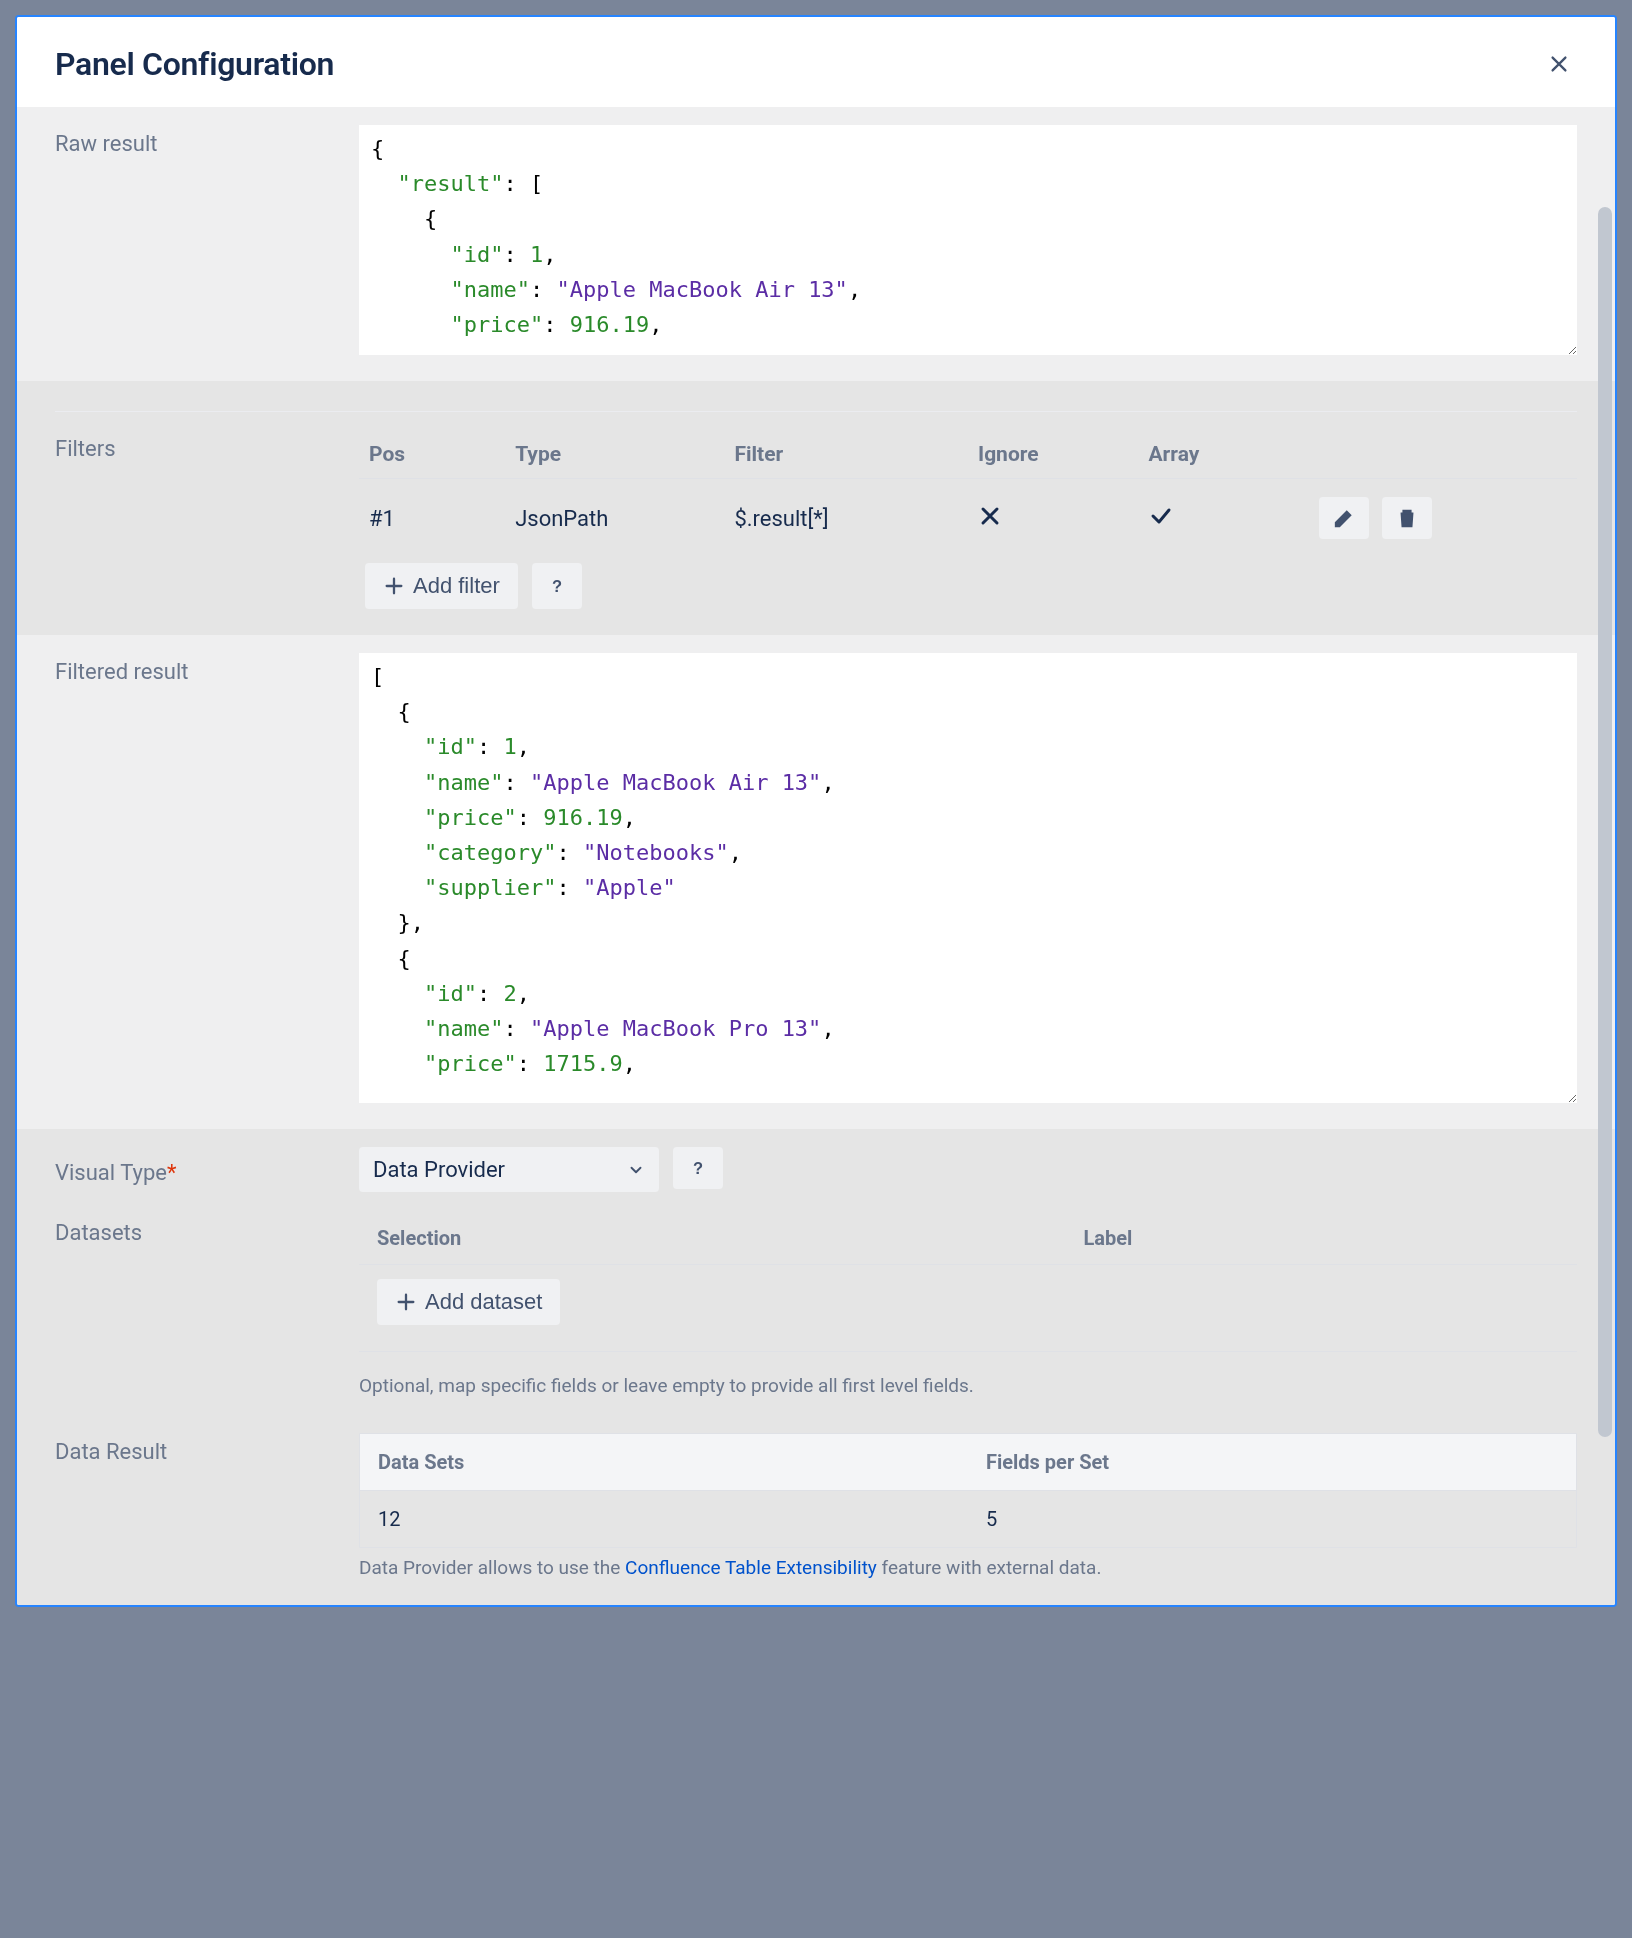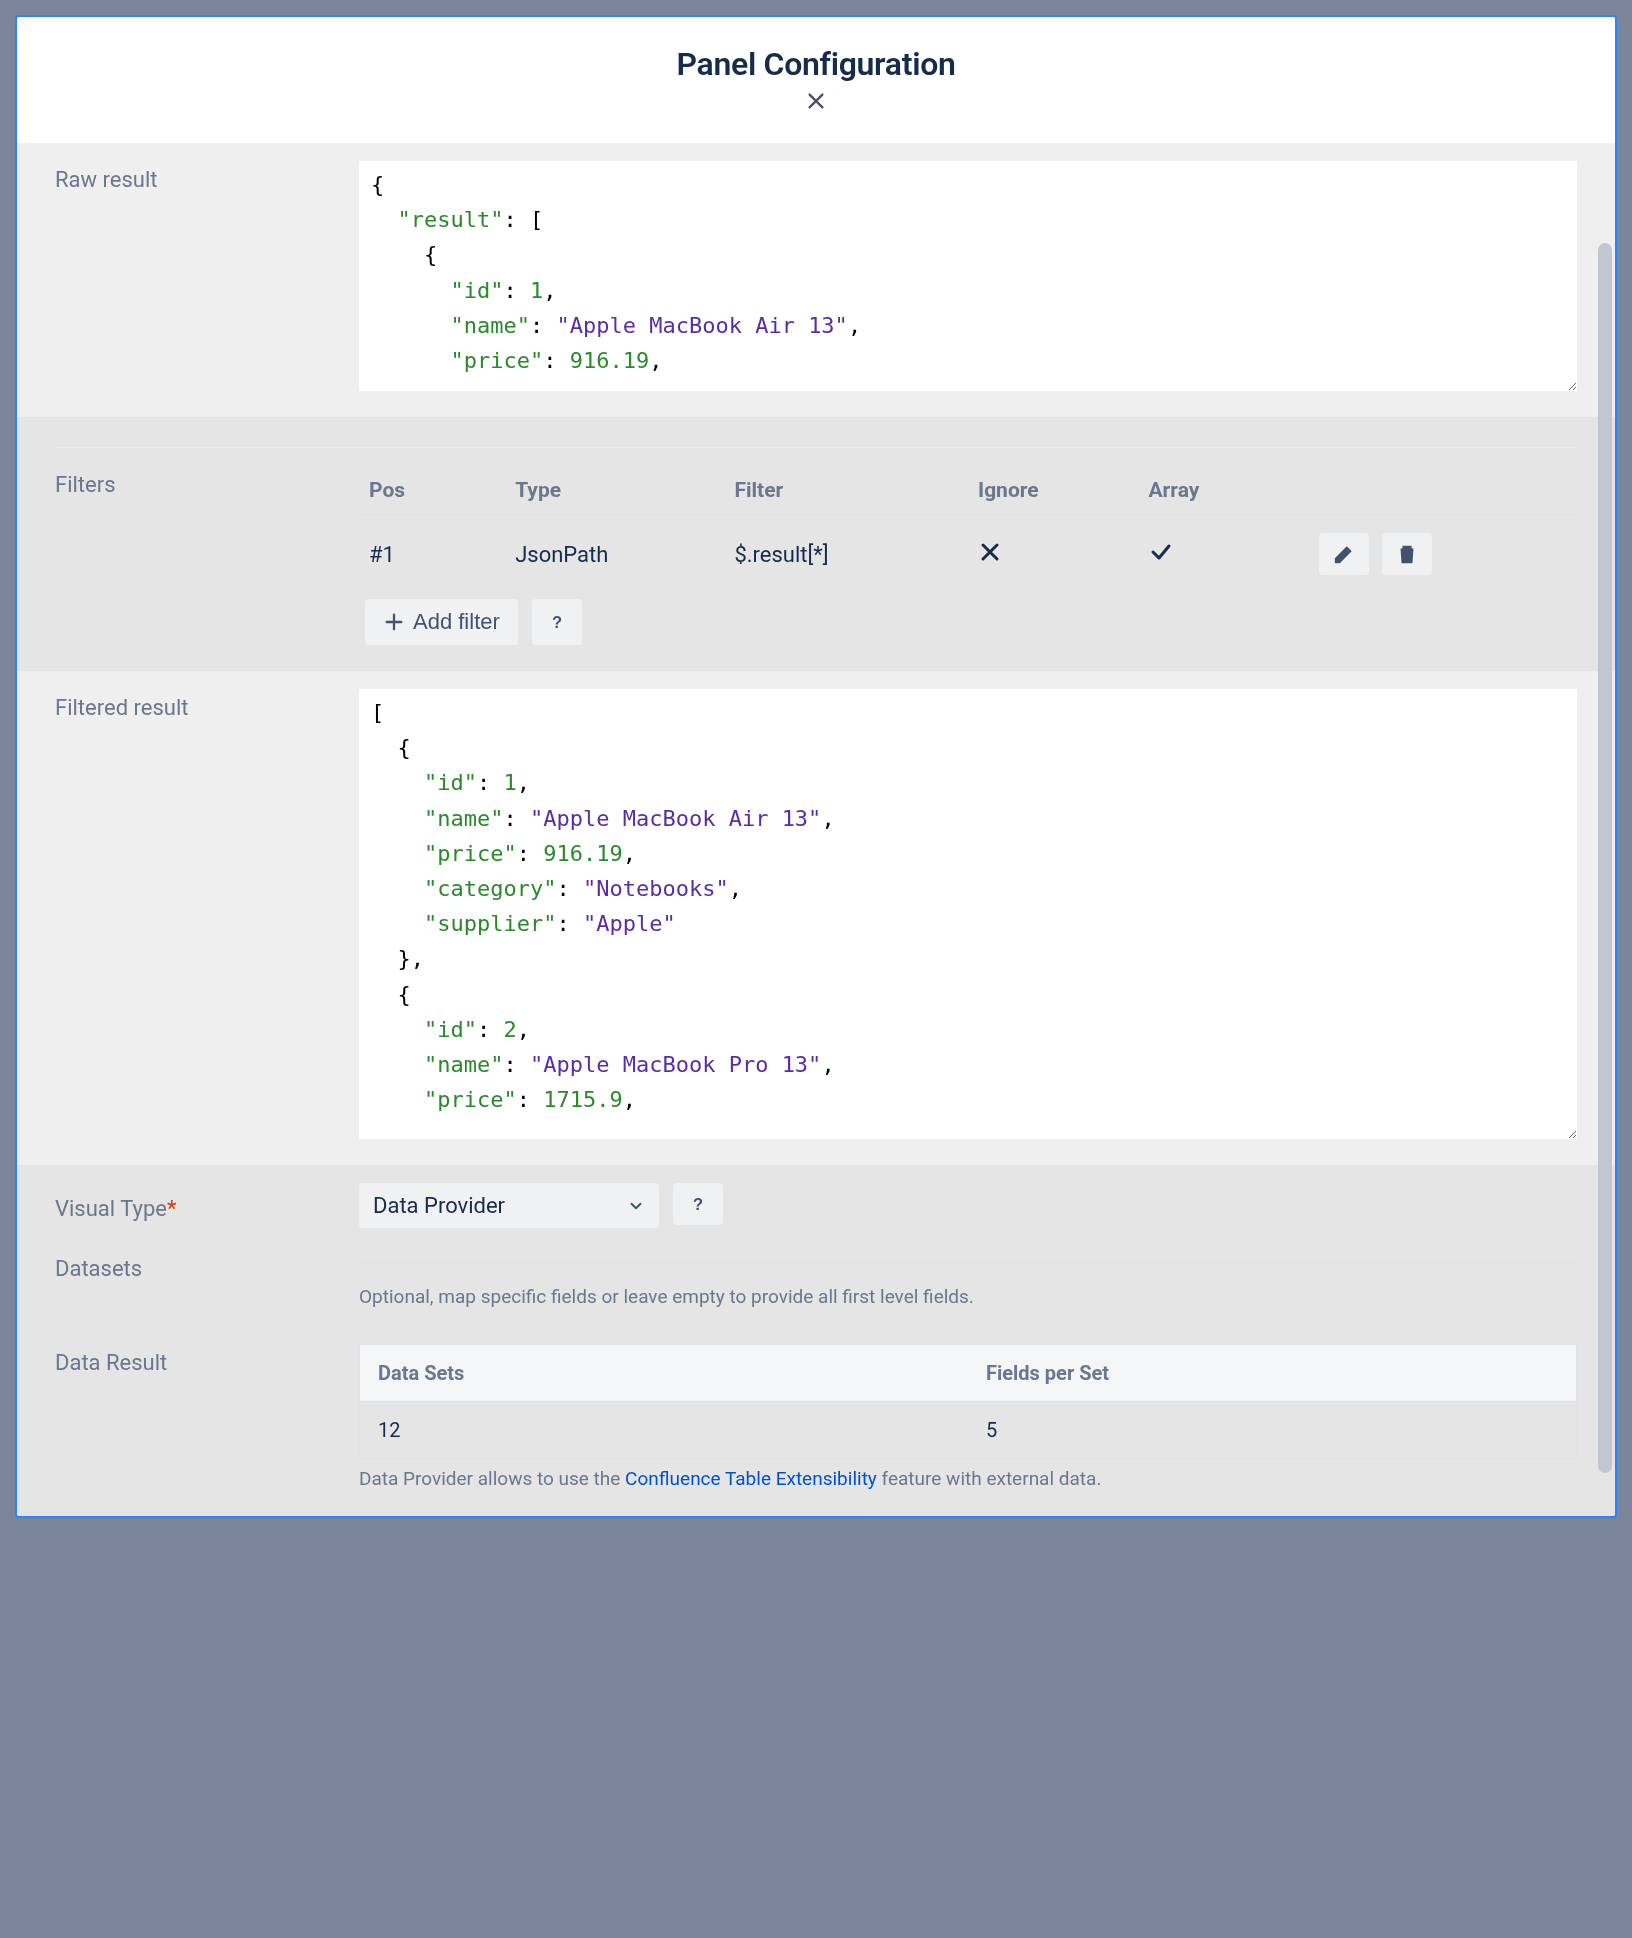--- a/index.html
+++ b/index.html
@@ -18,21 +18,20 @@
     margin: 0 auto;
     position: relative;
     overflow: hidden;
   }
   .modal-header {
     padding: 28px 38px 24px 38px;
     display: flex;
     justify-content: space-between;
     align-items: center;
     background: #fff;
-    flex-direction: column;
   }
   .modal-title {
     font-size: 32px;
     font-weight: 600;
     color: #172b4d;
     letter-spacing: -0.3px;
   }
   .close-btn {
     width: 36px; height: 36px;
     display: flex; align-items: center; justify-content: center;
@@ -332,20 +331,40 @@
                   <text x="12" y="18" text-anchor="middle" font-size="18" font-weight="bold" fill="#42526e">?</text>
                 </svg>
             </button>
           </div>
         </div>
       </div>
 
       <div class="form-row" style="margin-top:22px;">
         <div class="row-label">Datasets</div>
         <div class="row-content">
+          <table class="ds-tbl">
+            <thead>
+                <tr>
+              <th style="width:58%">Selection</th>
+              <th>Label</th>
+            </tr>
+              </thead>
+            <tbody>
+                <tr>
+                  <td colspan="2">
+              <button class="btn">
+                <svg viewBox="0 0 24 24">
+                        <path d="M12 4 L12 20 M4 12 L20 12" stroke="#42526e" stroke-width="2.5" stroke-linecap="round"></path>
+                      </svg>
+                <span>Add dataset</span>
+              </button>
+            </td>
+                </tr>
+              </tbody>
+          </table>
           <div class="ds-below-divider">
             <div class="help-text">Optional, map specific fields or leave empty to provide all first level fields.</div>
           </div>
         </div>
       </div>
     </div>
 
     <div class="section white" style="padding-top:10px;">
       <div class="form-row">
         <div class="row-label">Data Result</div>

